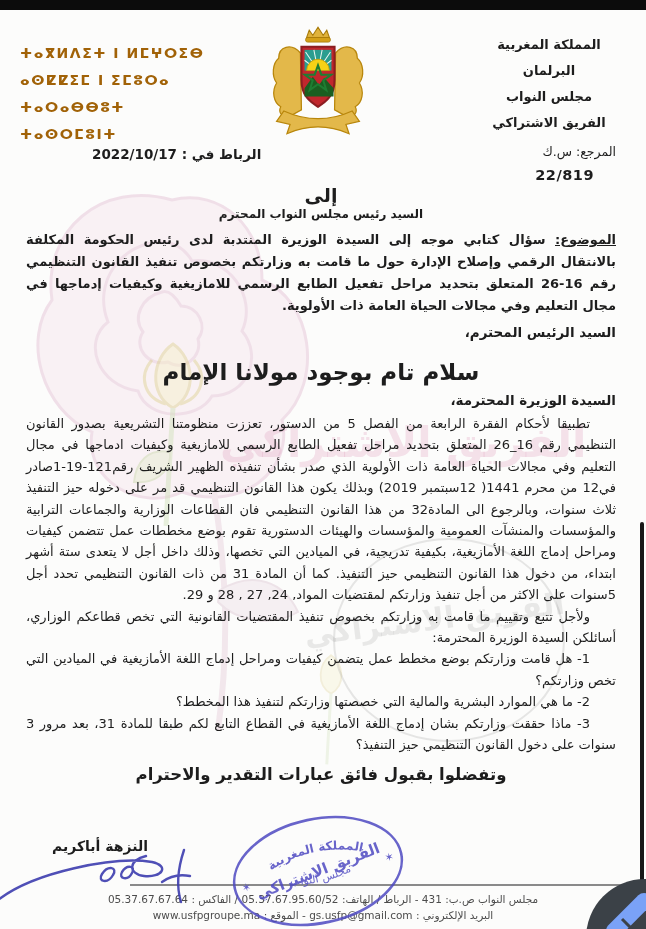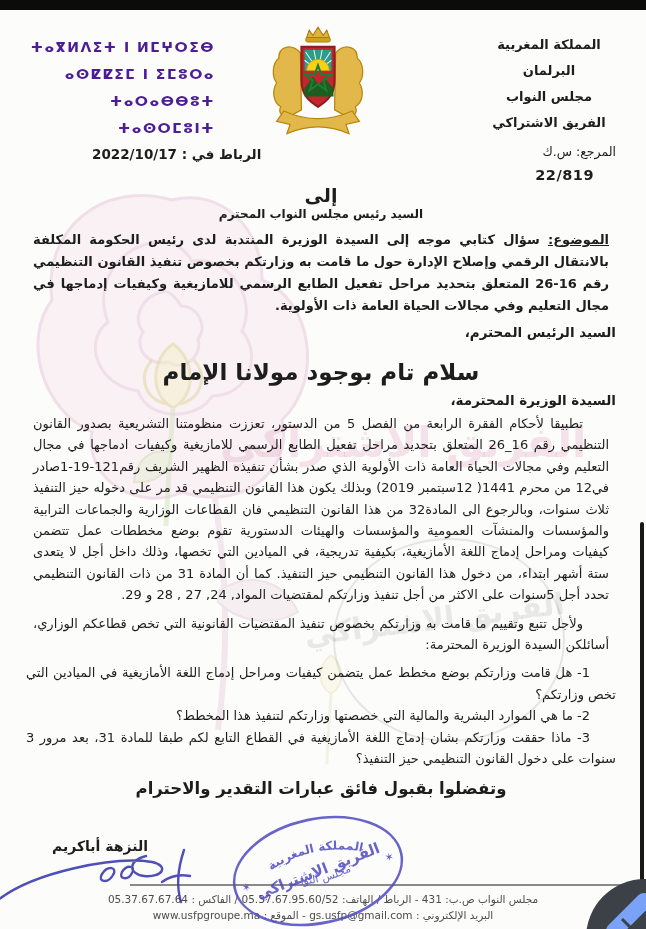--- a/index.html
+++ b/index.html
@@ -30,35 +30,35 @@
     font-size:30px;font-weight:bold;color:rgba(90,90,90,.12);
     transform:rotate(-7deg);white-space:nowrap;
   }
   
   .hdr-right{
     position:absolute;right:22px;top:32px;width:150px;z-index:2;
     text-align:center;direction:rtl;font-size:13px;font-weight:bold;line-height:26px;
   }
   .emblem{position:absolute;left:266px;top:24px;z-index:2;}
   .tifinagh{
-    position:absolute;left:20px;top:34px;width:195px;z-index:2;
-    text-align:right;font-size:14px;font-weight:bold;line-height:27px;
-    letter-spacing:1.5px;color:#4c1d95;
+    position:absolute;left:20px;top:40px;width:195px;z-index:2;
+    text-align:left;font-size:14px;font-weight:bold;line-height:27px;
+    letter-spacing:1.5px;color:#a16207;
   }
   .date-line{position:absolute;left:92px;top:146px;z-index:2;direction:rtl;font-size:13.5px;font-weight:bold;}
   .ref-label{position:absolute;right:30px;top:144px;z-index:2;direction:rtl;font-size:12.5px;}
   .ref-number{position:absolute;right:52px;top:167px;z-index:2;font-size:14.5px;font-weight:bold;letter-spacing:.5px;}
   
   .content{position:absolute;left:26px;right:30px;top:184px;z-index:2;direction:rtl;}
   .center{text-align:center;}
   .callig{font-weight:bold;}
   .to-heading{font-size:19px;font-weight:bold;margin:0;}
   .addressee{font-size:12px;font-weight:bold;margin:1px 0 0 0;}
   .para{
-    font-size:13px;line-height:21.4px;text-align:justify;margin:7px;
+    font-size:13px;line-height:21.4px;text-align:justify;margin:0;
   }
   .subject{margin-top:8px;font-weight:bold;line-height:22px;}
   .subject .lbl{text-decoration:underline;}
   .salute{font-size:13.5px;font-weight:bold;margin:7px 0 0 0;}
   .royal{font-size:23px;margin:19px 0 3px 0;}
   .indent{text-indent:26px;}
   .questions p{margin:0;}
   .closing{font-size:16.5px;margin:9px 0 0 0;}
   
   .signer-name{

